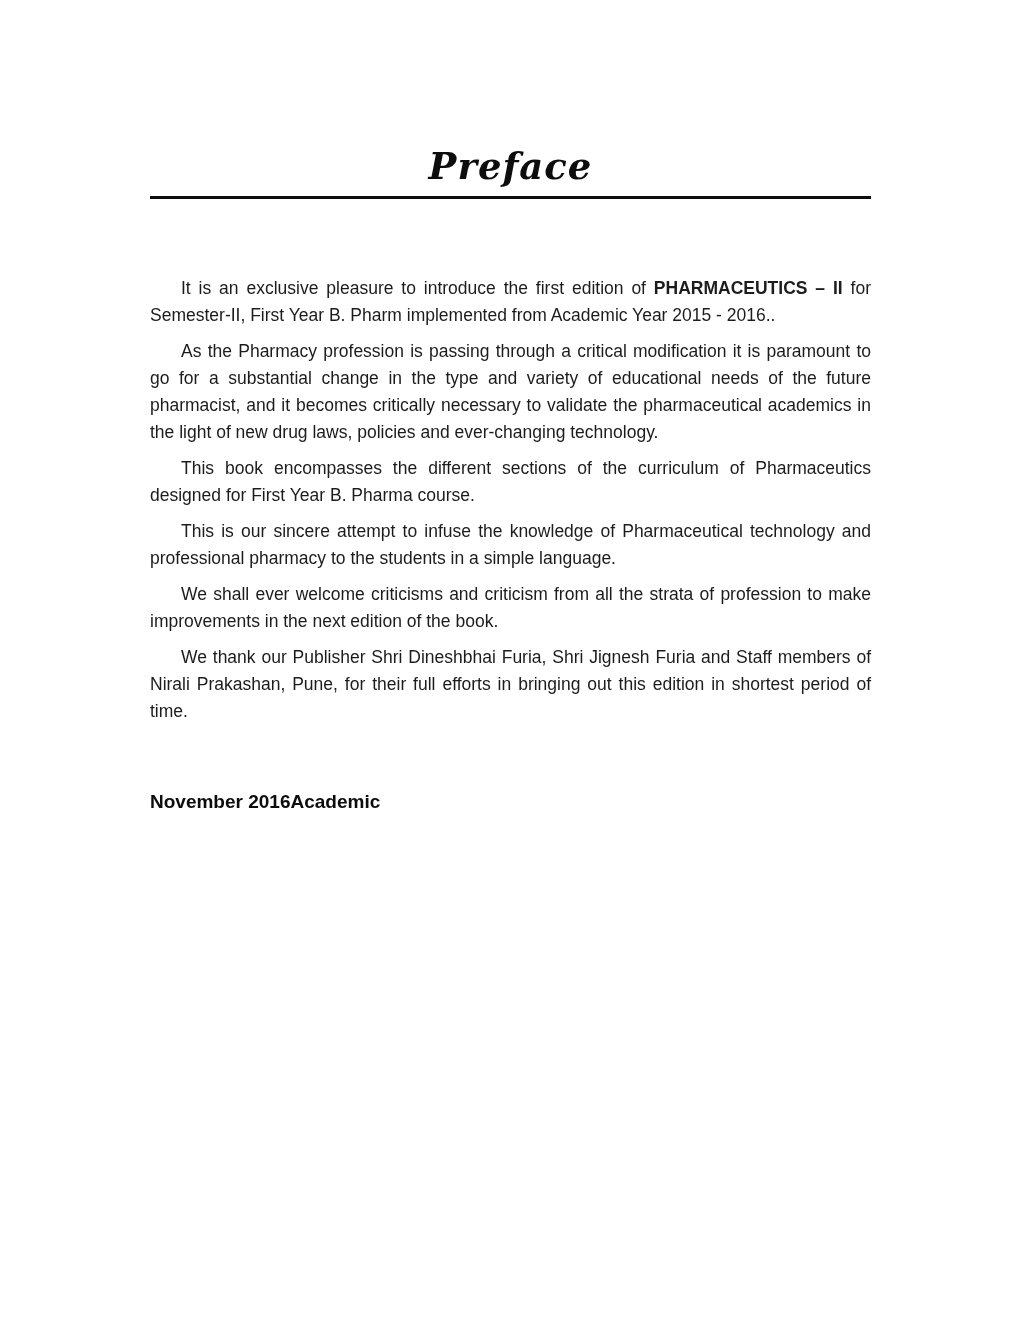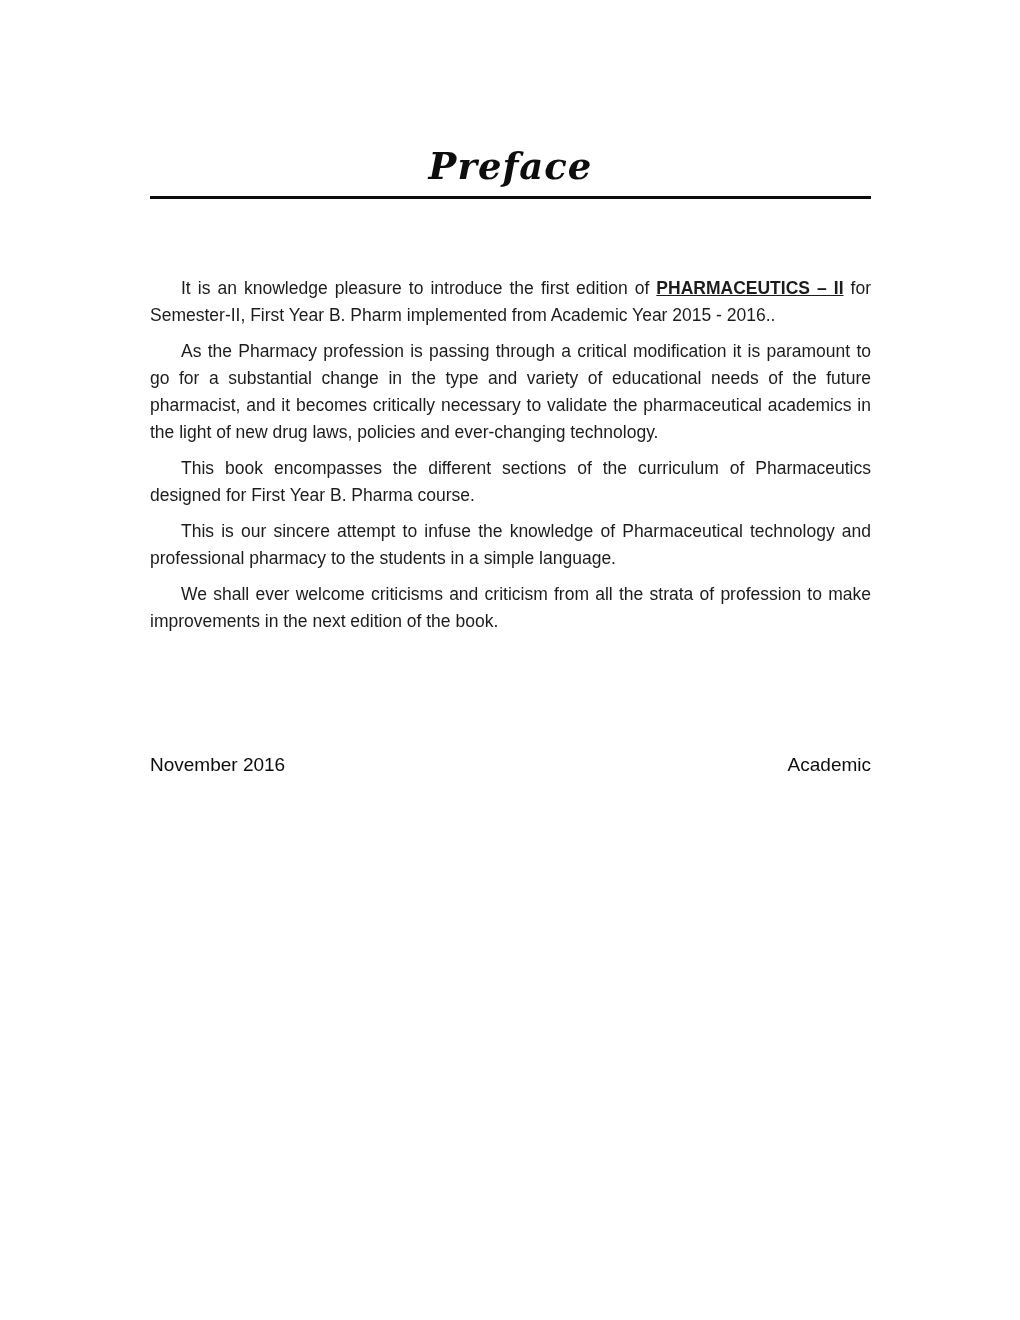--- a/index.html
+++ b/index.html
@@ -48,54 +48,53 @@
     line-height: 27px;
     text-align: justify;
     text-indent: 31px;
     color: #1c1c1c;
   }
   main.body-text p:first-child {
     margin-top: 0;
   }
   main.body-text strong {
     font-weight: bold;
-    text-decoration: underline;
   }
   footer.sign-off {
     display: flex;
-    justify-content: space-between;
     align-items: baseline;
-    margin-top: 119px;
-    font-weight: normal;
+    margin-top: 66px;
+    font-weight: bold;
     font-size: 19px;
     color: #0d0d0d;
   }
 </style>
 </head>
 <body>
 
 <div class="page">
 
   <header class="title-block">
     <h1 class="page-title">Preface</h1>
     <hr class="title-rule">
   </header>
 
   <main class="body-text">
-    <p><span>It is an knowledge pleasure to introduce the first edition of </span><strong>PHARMACEUTICS – II</strong><span> for Semester-II, First Year B. Pharm implemented from Academic Year 2015 - 2016..</span></p>
+    <p><span>It is an exclusive pleasure to introduce the first edition of </span><strong>PHARMACEUTICS – II</strong><span> for Semester-II, First Year B. Pharm implemented from Academic Year 2015 - 2016..</span></p>
 
     <p>As the Pharmacy profession is passing through a critical modification it is paramount to go for a substantial change in the type and variety of educational needs of the future pharmacist, and it becomes critically necessary to validate the pharmaceutical academics in the light of new drug laws, policies and ever-changing technology.</p>
 
     <p>This book encompasses the different sections of the curriculum of Pharmaceutics designed for First Year B. Pharma course.</p>
 
     <p>This is our sincere attempt to infuse the knowledge of Pharmaceutical technology and professional pharmacy to the students in a simple language.</p>
 
 
     <p>We shall ever welcome criticisms and criticism from all the strata of profession to make improvements in the next edition of the book.</p>
 
+    <p>We thank our Publisher Shri Dineshbhai Furia, Shri Jignesh Furia and Staff members of Nirali Prakashan, Pune, for their full efforts in bringing out this edition in shortest period of time.</p>
   </main>
 
   <footer class="sign-off">
     <span>November 2016</span>
     <span>Academic</span>
   </footer>
 
 </div>
 
 </body></html>

